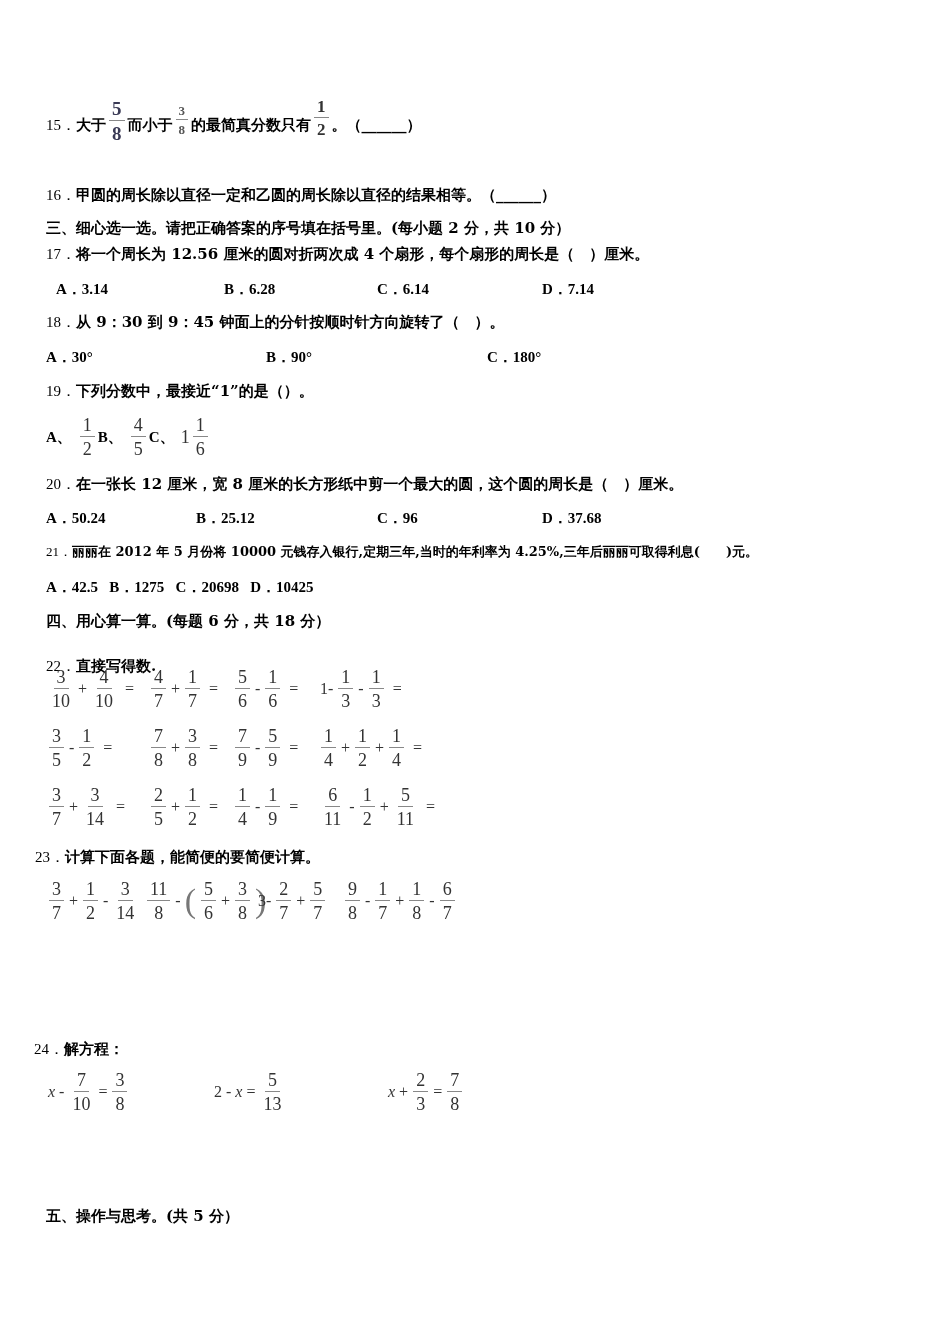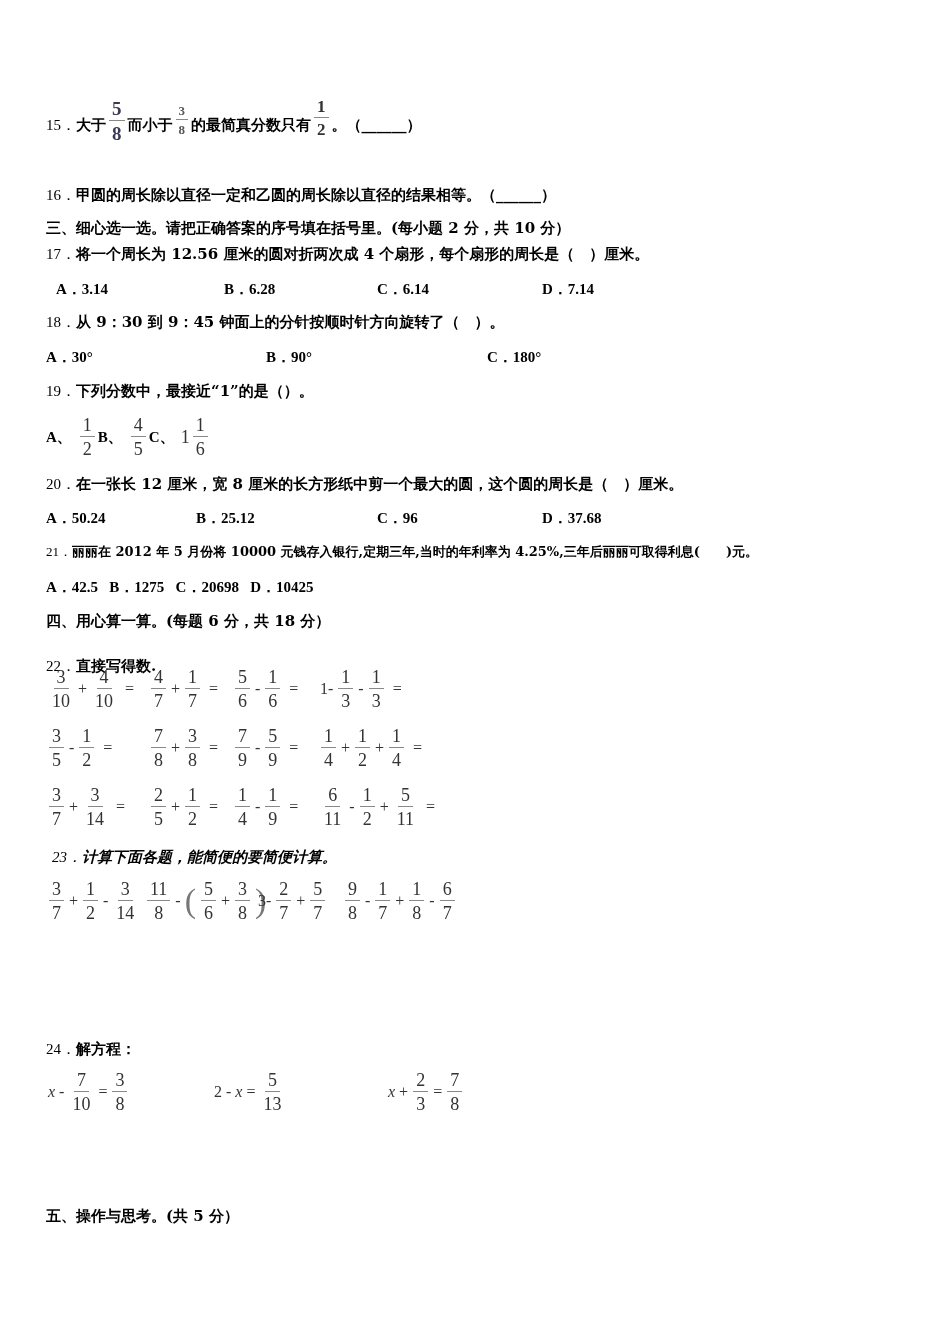--- a/index.html
+++ b/index.html
@@ -258,21 +258,21 @@
       </span>
       <span class="op">+</span>
       <span class="frac">
         <span class="n">5</span>
         <span class="d">11</span>
       </span>
       <span class="op eq">=</span>
     </span>
   </div>
 
-<div class="abs q" style="left:52px; top:848px;font-style:italic;">
+<div class="abs q" style="left:35px; top:848px;">
   <span class="qnum">23．</span><span>计算下面各题，能简便的要简便计算。</span>
 </div>
 <div id="q23-row">
     <span class="math abs" style="left: 46px; top: 880px;">
       <span class="frac">
         <span class="n">3</span>
         <span class="d">7</span>
       </span>
       <span class="op">+</span>
       <span class="frac">
@@ -331,21 +331,21 @@
         <span class="d">8</span>
       </span>
       <span class="op">-</span>
       <span class="frac">
         <span class="n">6</span>
         <span class="d">7</span>
       </span>
     </span>
   </div>
 
-<div class="abs q" style="left:46px; top:1040px;">
+<div class="abs q" style="left:34px; top:1040px;">
   <span class="qnum">24．</span><span>解方程：</span>
 </div>
 <div id="q24-row">
     <span class="math abs" style="left: 46px; top: 1071px;">
       <span class="op it">x</span>
       <span class="op">-</span>
       <span class="frac">
         <span class="n">7</span>
         <span class="d">10</span>
       </span>

